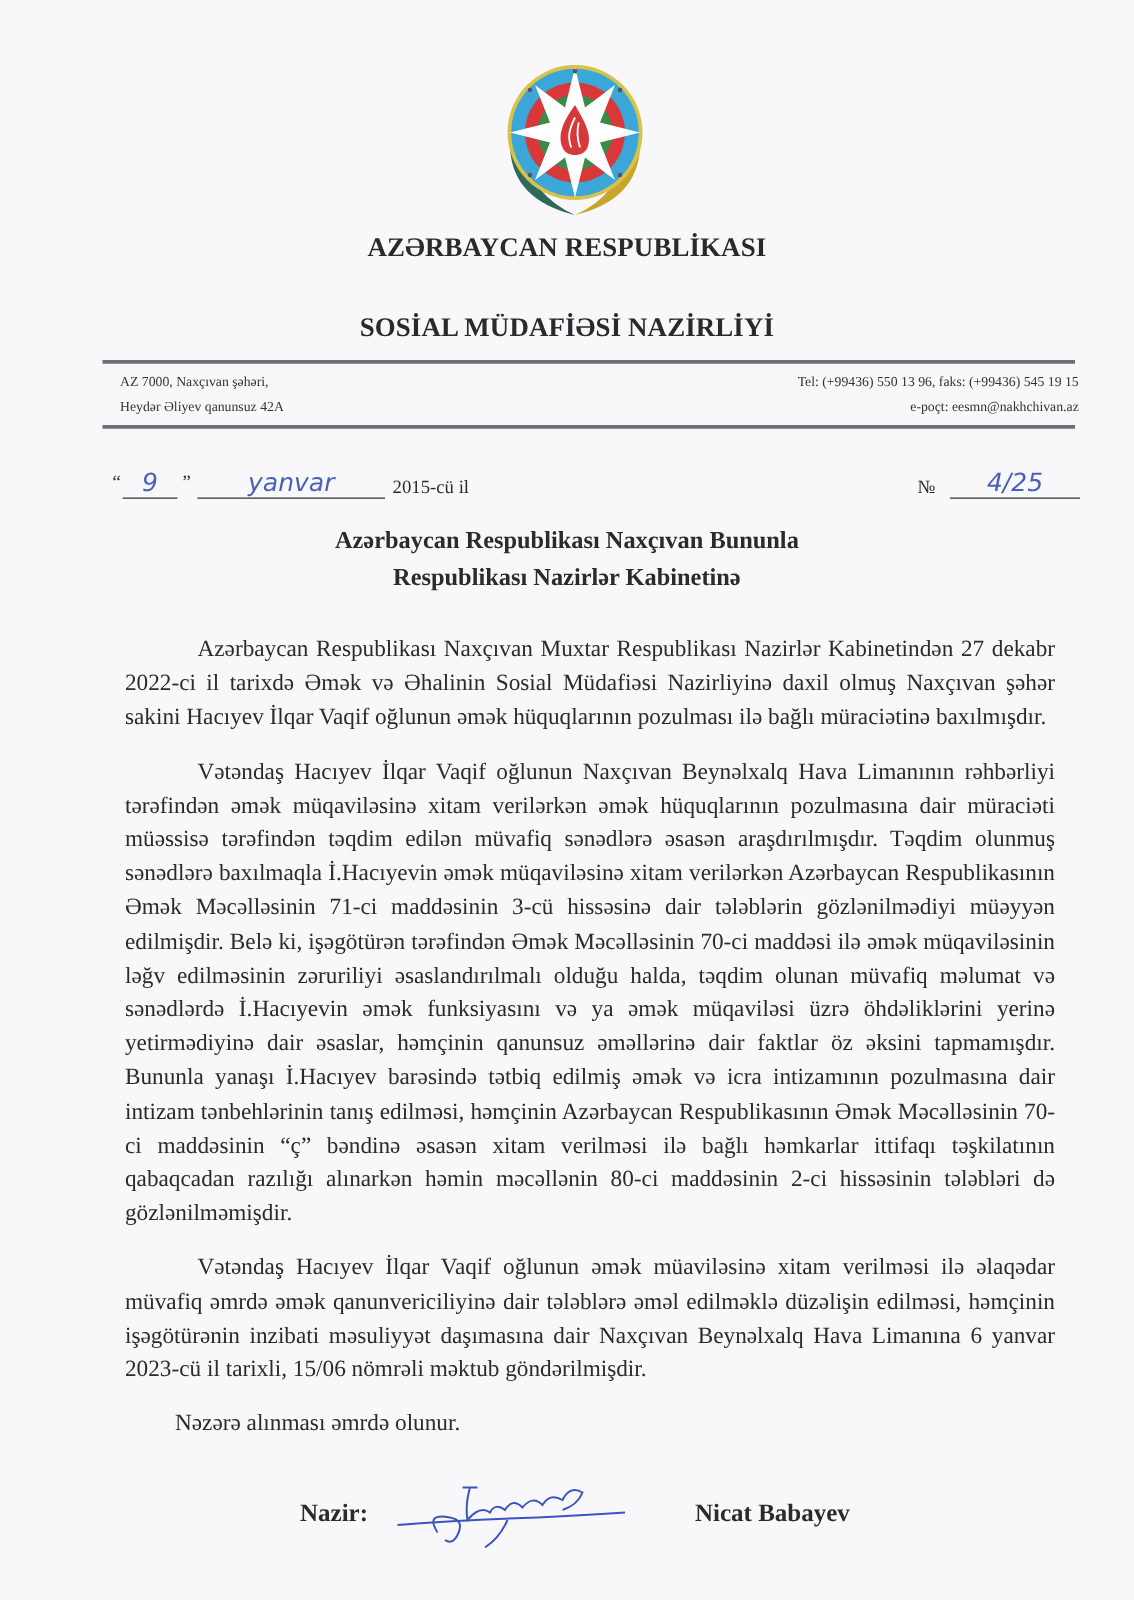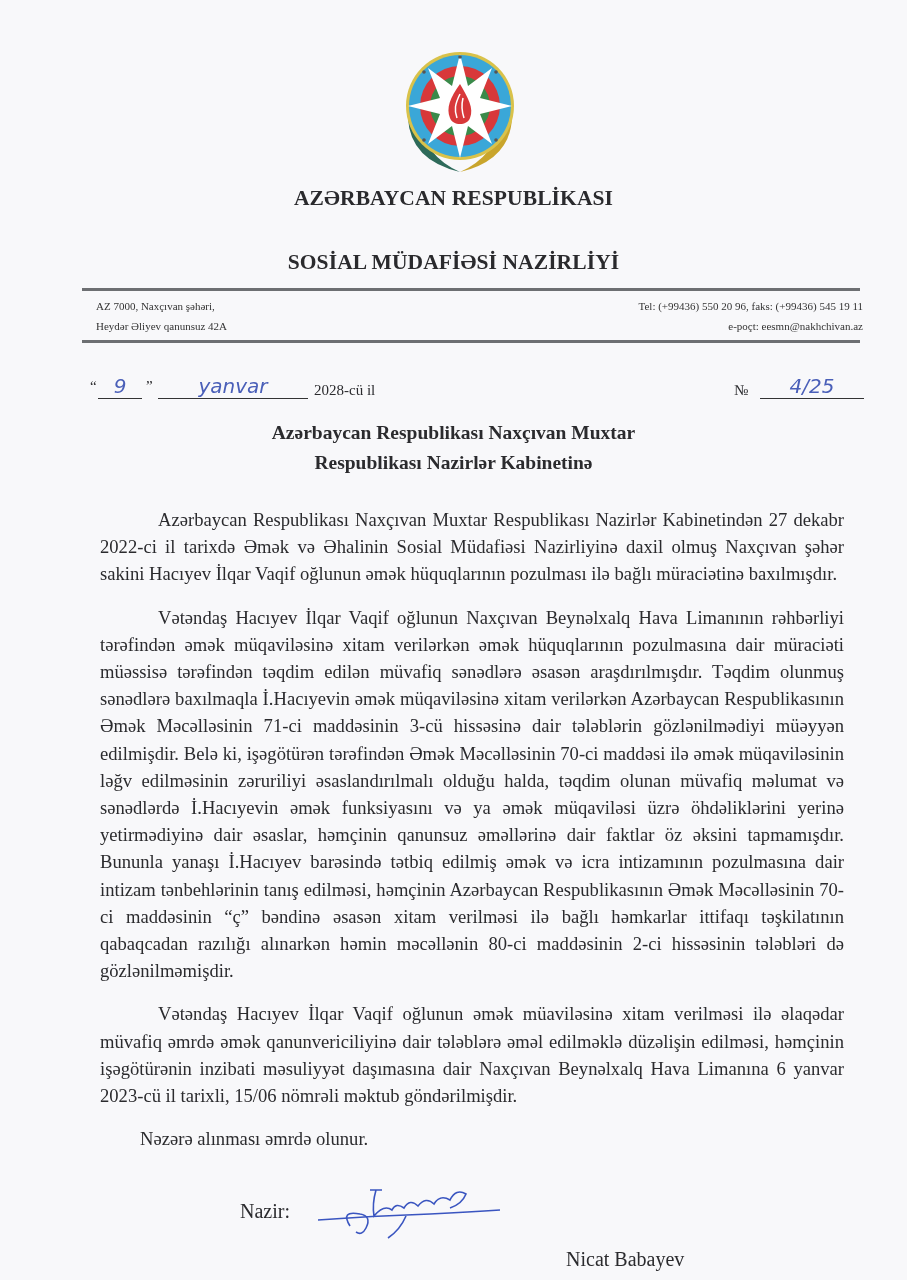--- a/index.html
+++ b/index.html
@@ -25,21 +25,21 @@
   .uline { display:inline-block; border-bottom:1px solid #333; text-align:center; }
   .addressee {
     position:absolute; left:0; width:907px; top:418px; text-align:center;
     font-weight:bold; font-size:19.5px; line-height:30px;
   }
   .body-text {
     position:absolute; left:84px; top:490px; width:776px;
     font-size:18.6px; line-height:27.2px; text-align:justify; color:#2b2b2e;
   }
   .body-text p { margin:16px; text-indent:58px; }
-  .sign-row { position:absolute; top:1188px; left:240px; width:500px; height:50px; font-weight:normal; font-size:20px; }
+  .sign-row { position:absolute; top:1188px; left:240px; width:500px; height:50px; font-weight:bold; font-size:20px; }
 </style>
 </head>
 <body>
 
 <div class="page">
 
   <svg class="emblem" viewBox="0 0 120 128">
 
     <path d="M8 70 Q10 112 60 124 Q24 108 18 70 Z" fill="#2e6a5a"></path>
     <path d="M112 70 Q110 112 60 124 Q96 108 102 70 Z" fill="#c9a52c"></path>
@@ -63,51 +63,51 @@
 
   <div class="org-title" style="top:186px;">AZƏRBAYCAN RESPUBLİKASI</div>
   <div class="org-title" style="top:250px;">SOSİAL MÜDAFİƏSİ NAZİRLİYİ</div>
 
   <div class="rule" style="top:288px;"></div>
   <div class="addr addr-left">
     <div>AZ 7000, Naxçıvan şəhəri,</div>
     <div>Heydər Əliyev qanunsuz 42A</div>
   </div>
   <div class="addr addr-right">
-    <div>Tel: (+99436) 550 20 96, faks: (+99436) 545 19 11</div>
+    <div>Tel: (+99436) 550 13 96, faks: (+99436) 545 19 15</div>
     <div>e-poçt: eesmn@nakhchivan.az</div>
   </div>
   <div class="rule" style="top:340px;"></div>
 
   <div class="date-row">
     <span style="position:absolute; left:6px; top:4px;">“</span>
     <span class="uline hand" style="position:absolute; left:14px; top:0; width:44px;">9</span>
     <span style="position:absolute; left:62px; top:4px;">”</span>
     <span class="uline hand" style="position:absolute; left:74px; top:0; width:150px;">yanvar</span>
-    <span style="position:absolute; left:230px; top:8px;">2028-cü il</span>
+    <span style="position:absolute; left:230px; top:8px;">2015-cü il</span>
     <span style="position:absolute; left:650px; top:8px;">№</span>
     <span class="uline hand" style="position:absolute; left:676px; top:0; width:104px;">4/25</span>
   </div>
 
   <div class="addressee">
-    <div>Azərbaycan Respublikası Naxçıvan Muxtar</div>
+    <div>Azərbaycan Respublikası Naxçıvan Bununla</div>
     <div>Respublikası Nazirlər Kabinetinə</div>
   </div>
 
   <div class="body-text">
     <p>Azərbaycan Respublikası Naxçıvan Muxtar Respublikası Nazirlər Kabinetindən 27 dekabr 2022-ci il tarixdə Əmək və Əhalinin Sosial Müdafiəsi Nazirliyinə daxil olmuş Naxçıvan şəhər sakini Hacıyev İlqar Vaqif oğlunun əmək hüquqlarının pozulması ilə bağlı müraciətinə baxılmışdır.</p>
     <p>Vətəndaş Hacıyev İlqar Vaqif oğlunun Naxçıvan Beynəlxalq Hava Limanının rəhbərliyi tərəfindən əmək müqaviləsinə xitam verilərkən əmək hüquqlarının pozulmasına dair müraciəti müəssisə tərəfindən təqdim edilən müvafiq sənədlərə əsasən araşdırılmışdır. Təqdim olunmuş sənədlərə baxılmaqla İ.Hacıyevin əmək müqaviləsinə xitam verilərkən Azərbaycan Respublikasının Əmək Məcəlləsinin 71-ci maddəsinin 3-cü hissəsinə dair tələblərin gözlənilmədiyi müəyyən edilmişdir. Belə ki, işəgötürən tərəfindən Əmək Məcəlləsinin 70-ci maddəsi ilə əmək müqaviləsinin ləğv edilməsinin zəruriliyi əsaslandırılmalı olduğu halda, təqdim olunan müvafiq məlumat və sənədlərdə İ.Hacıyevin əmək funksiyasını və ya əmək müqaviləsi üzrə öhdəliklərini yerinə yetirmədiyinə dair əsaslar, həmçinin qanunsuz əməllərinə dair faktlar öz əksini tapmamışdır. Bununla yanaşı İ.Hacıyev barəsində tətbiq edilmiş əmək və icra intizamının pozulmasına dair intizam tənbehlərinin tanış edilməsi, həmçinin Azərbaycan Respublikasının Əmək Məcəlləsinin 70-ci maddəsinin “ç” bəndinə əsasən xitam verilməsi ilə bağlı həmkarlar ittifaqı təşkilatının qabaqcadan razılığı alınarkən həmin məcəllənin 80-ci maddəsinin 2-ci hissəsinin tələbləri də gözlənilməmişdir.</p>
     <p>Vətəndaş Hacıyev İlqar Vaqif oğlunun əmək müaviləsinə xitam verilməsi ilə əlaqədar müvafiq əmrdə əmək qanunvericiliyinə dair tələblərə əməl edilməklə düzəlişin edilməsi, həmçinin işəgötürənin inzibati məsuliyyət daşımasına dair Naxçıvan Beynəlxalq Hava Limanına 6 yanvar 2023-cü il tarixli, 15/06 nömrəli məktub göndərilmişdir.</p>
     <p style="text-indent:40px;">Nəzərə alınması əmrdə olunur.</p>
   </div>
 
   <div class="sign-row">
     <span style="position:absolute; left:0; top:12px;">Nazir:</span>
     <svg style="position:absolute; left:70px; top:-8px;" width="200" height="60" viewBox="0 0 200 60">
       <path d="M8 40 Q60 36 120 34 Q160 32 190 30" stroke="#3a55c0" stroke-width="1.6" fill="none"></path>
       <path d="M40 46 Q30 30 50 34 Q62 36 56 48 Q52 56 46 52" stroke="#3a55c0" stroke-width="1.6" fill="none"></path>
       <path d="M60 10 L72 10 M66 10 Q62 24 64 36 Q74 24 82 30 Q86 22 94 28 Q100 18 108 26 Q116 16 124 24 Q130 14 140 20 Q146 8 156 14 Q152 24 140 28" stroke="#3a55c0" stroke-width="1.6" fill="none"></path>
       <path d="M96 36 Q90 50 78 58" stroke="#3a55c0" stroke-width="1.6" fill="none"></path>
     </svg>
-    <span style="position:absolute; left:326px; top:12px;margin-top:48px;">Nicat Babayev</span>
+    <span style="position:absolute; left:316px; top:12px;">Nicat Babayev</span>
   </div>
 
 </div>
 
 </body></html>

